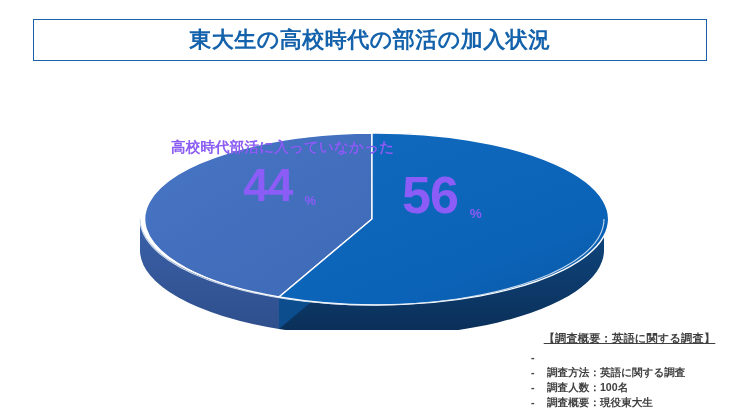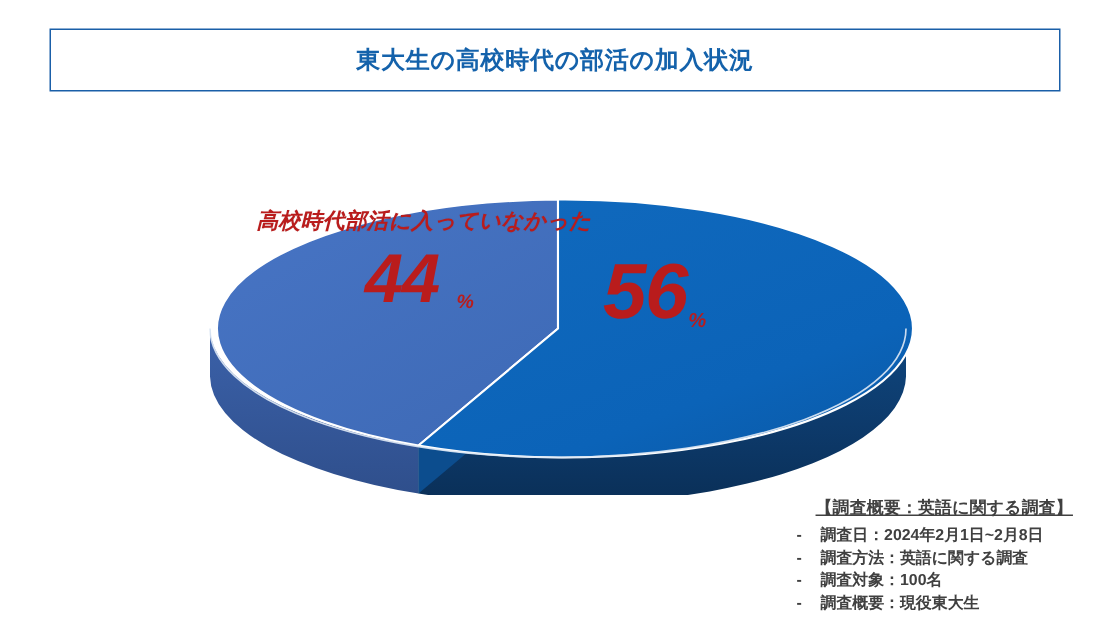--- a/index.html
+++ b/index.html
@@ -30,21 +30,21 @@
     width: 674px;
     height: 42px;
     box-sizing: border-box;
     border: 1.6px solid #1a5fa8;
     background: #ffffff;
     display: flex;
     align-items: center;
     justify-content: center;
   }
   #title-text {
-    font-size: 16px;
+    font-size: 22px;
     font-weight: bold;
     color: #1462ab;
     letter-spacing: 0.5px;
     white-space: nowrap;
   }
 
   
   #chart-area {
     position: absolute;
     left: 0;
@@ -54,25 +54,24 @@
   }
   #pie-svg {
     position: absolute;
     left: 0;
     top: 0;
   }
 
   
   .slice-label {
     position: absolute;
-    color: #b91c1c;
+    color: #8b5cf6;
     font-weight: bold;
     white-space: nowrap;
     pointer-events: none;
-    font-style: italic;
   }
   .slice-caption {
     font-size: 14.5px;
     letter-spacing: 0.2px;
     text-shadow: 0 0 1px rgba(0,0,0,0.08);
   }
   .slice-value {
     font-weight: bold;
     line-height: 1;
   }
@@ -105,21 +104,21 @@
     text-align: left;
   }
   #label-right .slice-value {
     font-size: 52px;
     letter-spacing: -1px;
   }
   #label-right .slice-pct { font-size: 13.5px; }
   #label-right .value-row {
     display: flex;
     align-items: flex-end;
-    gap: 1px;
+    gap: 12px;
     margin-top: 6px;
     padding-left: 44px;
   }
 
   
   #footnote {
     position: absolute;
     left: 527px;
     top: 331px;
     width: 205px;
@@ -236,29 +235,28 @@
       </div>
     </div>
 
   </div>
 
   <div id="footnote">
     <div id="footnote-title">【調査概要：英語に関する調査】</div>
 
     <div class="foot-item">
       <span class="foot-dash">-</span>
-      <span>調査日：2024年2月1日~2月8日</span>
     </div>
     <div class="foot-item">
       <span class="foot-dash">-</span>
       <span>調査方法：英語に関する調査</span>
     </div>
     <div class="foot-item">
       <span class="foot-dash">-</span>
-      <span>調査対象：100名</span>
+      <span>調査人数：100名</span>
     </div>
     <div class="foot-item">
       <span class="foot-dash">-</span>
       <span>調査概要：現役東大生</span>
     </div>
   </div>
 
 </div>
 
 </body></html>

